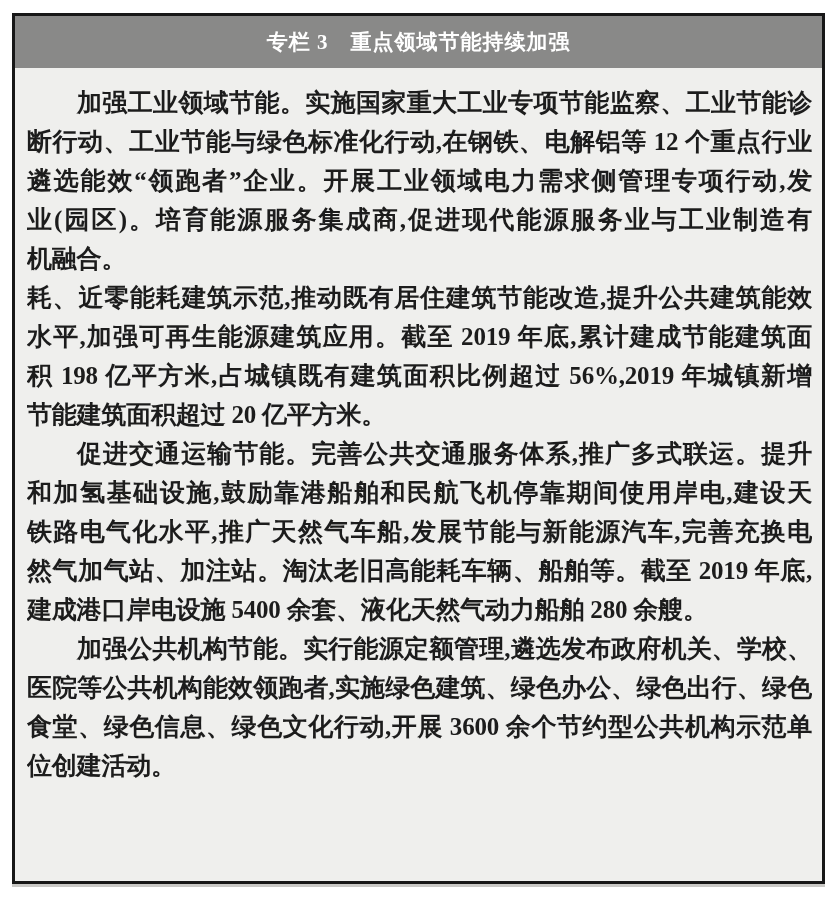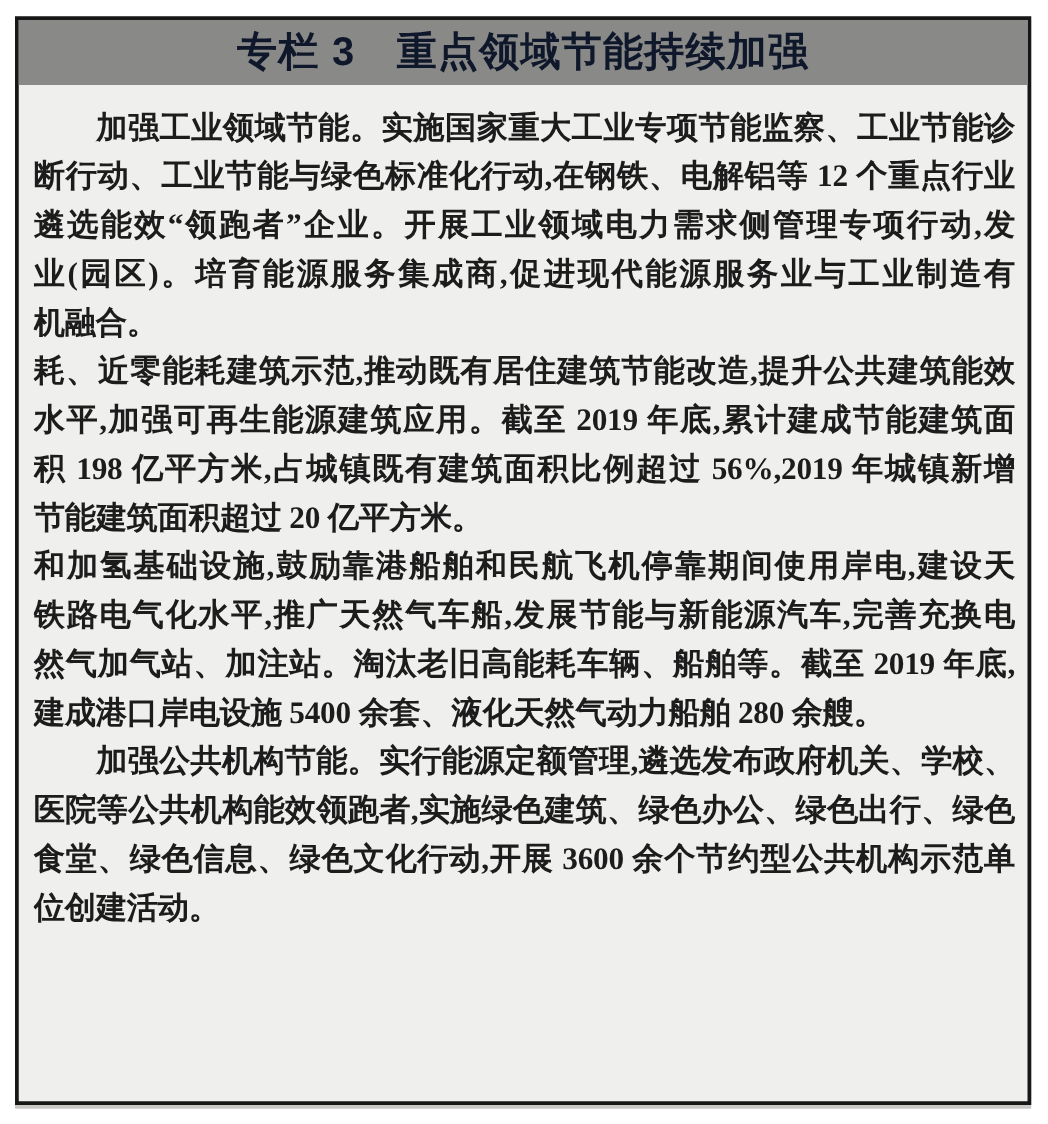--- a/index.html
+++ b/index.html
@@ -26,24 +26,24 @@
     box-shadow: 0 3px 0 #c9c8c5;
   }
   .panel-header {
     height: 52px;
     background: #898988;
     display: flex;
     align-items: center;
     justify-content: center;
   }
   .panel-header .title {
-    font-family: Liberation Sans, sans-serif;
+    font-family: Liberation Serif, serif;
     font-weight: bold;
-    font-size: 32px;
-    color: #0f172a;
+    font-size: 21px;
+    color: #ffffff;
     letter-spacing: 1px;
     white-space: pre;
   }
   .panel-body {
     padding: 15px 10px 15px 12px;
     color: #1c1c1c;
   }
   .para {
     margin: 0;
     font-weight: bold;
@@ -84,20 +84,21 @@
     </div>
 
     <div class="para">
       <div class="line">耗、近零能耗建筑示范,推动既有居住建筑节能改造,提升公共建筑能效</div>
       <div class="line">水平,加强可再生能源建筑应用。截至 2019 年底,累计建成节能建筑面</div>
       <div class="line">积 198 亿平方米,占城镇既有建筑面积比例超过 56%,2019 年城镇新增</div>
       <div class="line last">节能建筑面积超过 20 亿平方米。</div>
     </div>
 
     <div class="para">
+      <div class="line first">促进交通运输节能。完善公共交通服务体系,推广多式联运。提升</div>
       <div class="line">和加氢基础设施,鼓励靠港船舶和民航飞机停靠期间使用岸电,建设天</div>
       <div class="line">铁路电气化水平,推广天然气车船,发展节能与新能源汽车,完善充换电</div>
       <div class="line">然气加气站、加注站。淘汰老旧高能耗车辆、船舶等。截至 2019 年底,</div>
       <div class="line last">建成港口岸电设施 5400 余套、液化天然气动力船舶 280 余艘。</div>
     </div>
 
     <div class="para">
       <div class="line first">加强公共机构节能。实行能源定额管理,遴选发布政府机关、学校、</div>
       <div class="line">医院等公共机构能效领跑者,实施绿色建筑、绿色办公、绿色出行、绿色</div>
       <div class="line">食堂、绿色信息、绿色文化行动,开展 3600 余个节约型公共机构示范单</div>

